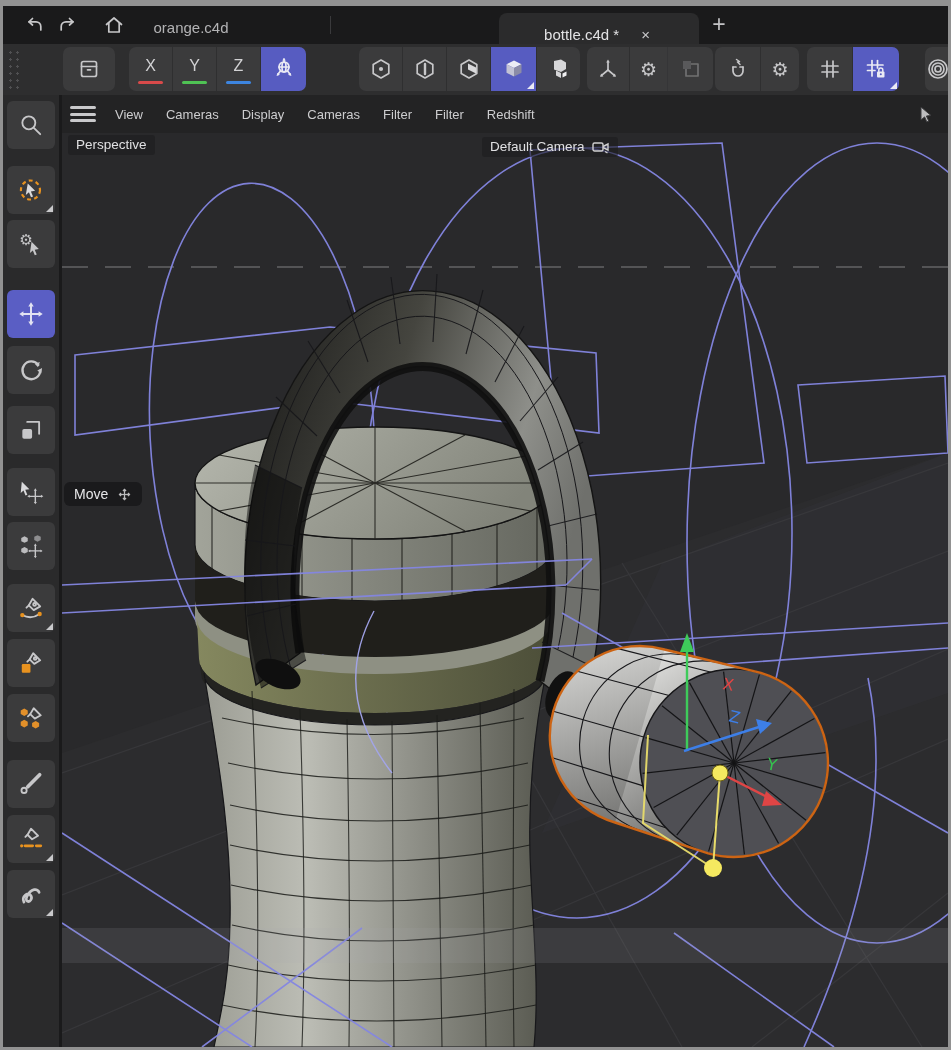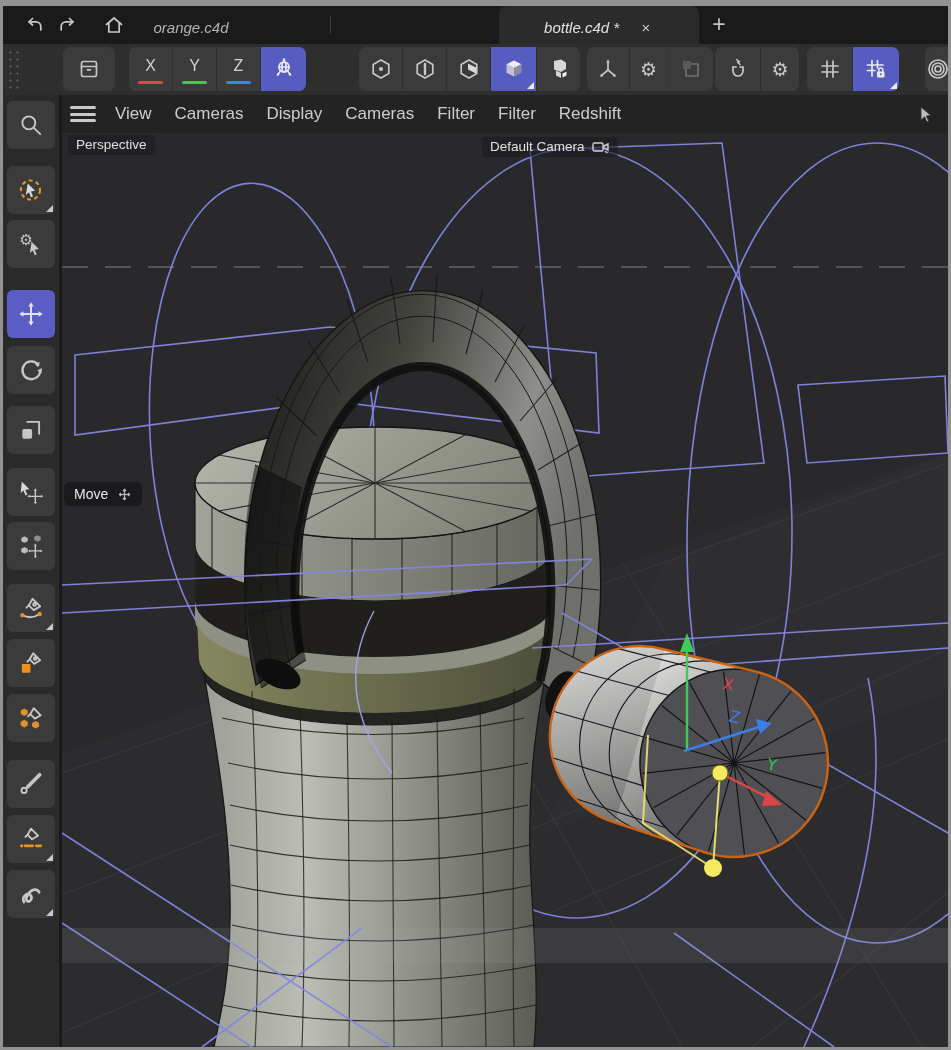--- a/index.html
+++ b/index.html
@@ -2,22 +2,22 @@
 <html><head>
 <meta charset="utf-8">
 <style>
   html,body{margin:0;padding:0;}
   body{width:951px;height:1050px;overflow:hidden;background:#929292;font-family:"Liberation Sans",sans-serif;-webkit-font-smoothing:antialiased;}
   .window{position:absolute;left:3px;top:6px;width:945px;height:1041px;background:#1b1b1c;overflow:hidden;}
 
   
   .topbar{position:absolute;left:0;top:0;width:945px;height:38px;background:#1a1a1b;}
   .tb-ico{position:absolute;top:8px;width:22px;height:22px;display:flex;align-items:center;justify-content:center;cursor:pointer;}
-  .doc-tab{position:absolute;top:0;height:42px;display:flex;align-items:center;justify-content:center;font-size:15px;color:#b3b3b5;cursor:pointer;font-style:italic;}
-  .doc-tab.active{background:#2b2b2c;border-radius:8px 8px 0 0;color:#e2e2e4;}
+  .doc-tab{position:absolute;top:0;height:42px;display:flex;align-items:center;justify-content:center;font-size:15px;color:#b3b3b5;cursor:pointer;}
+  .doc-tab.active{background:#2b2b2c;border-radius:8px 8px 0 0;color:#e2e2e4;margin-top:7px;}
   .tab-sep{position:absolute;top:10px;width:1px;height:18px;background:#3a3a3c;}
   .close-x{font-size:15px;color:#c9c9cb;padding:0 4px;}
   .new-tab{position:absolute;top:4px;font-size:23px;color:#c4c4c6;width:28px;height:28px;display:flex;align-items:center;justify-content:center;cursor:pointer;}
 
   
   .toolbar{position:absolute;left:0;top:38px;width:945px;height:51px;background:#2e2e2f;border-bottom:1px solid #161617;}
   .drag-dots{position:absolute;left:2px;top:3px;width:14px;height:44px;
     background-image:radial-gradient(#505052 1.1px,transparent 1.3px);background-size:7px 7px;background-position:2px 2px;}
   .tgroup{position:absolute;top:3px;height:44px;background:#3b3b3c;border-radius:7px;display:flex;overflow:hidden;}
   .tb-btn{height:44px;display:flex;align-items:center;justify-content:center;position:relative;cursor:pointer;}
@@ -29,21 +29,21 @@
   .glyph{font-size:19px;color:#c7c7c9;line-height:1;}
   .corner{position:absolute;right:2px;bottom:2px;width:0;height:0;border-left:7px solid transparent;border-bottom:7px solid #c9c9cb;}
   .sel .corner{border-bottom-color:#eaeaf4;}
   svg.ic{stroke:#c7c7c9;fill:none;stroke-width:1.7;stroke-linecap:round;stroke-linejoin:round;}
   .sel svg.ic{stroke:#eaeaf4;}
 
   
   .menubar{position:absolute;left:59px;top:89px;width:886px;height:38px;background:#232324;border-bottom:1px solid #4c4c4f;display:flex;align-items:center;}
   .burger{width:26px;height:16px;margin-left:8px;display:flex;flex-direction:column;justify-content:space-between;cursor:pointer;}
   .burger i{display:block;height:3px;background:#c9c9cb;border-radius:2px;}
-  .menu-item{font-size:17px;color:#cdcdcf;margin-left:23px;cursor:pointer;}
+  .menu-item{font-size:13px;color:#cdcdcf;margin-left:23px;cursor:pointer;}
   .menu-item:first-of-type{margin-left:19px;}
   .menu-cursor{position:absolute;right:14px;top:12px;}
 
   
   .sidebar{position:absolute;left:0;top:89px;width:56px;bottom:0;background:#2a2a2b;border-right:3px solid #1a1a1b;}
   .tool{position:absolute;left:4px;width:48px;height:48px;background:#3b3b3c;border-radius:6px;display:flex;align-items:center;justify-content:center;cursor:pointer;}
   .tool.sel{background:#5a5ec4;}
 
   
   .viewport{position:absolute;left:59px;top:127px;width:886px;height:914px;background:#29292b;overflow:hidden;}

